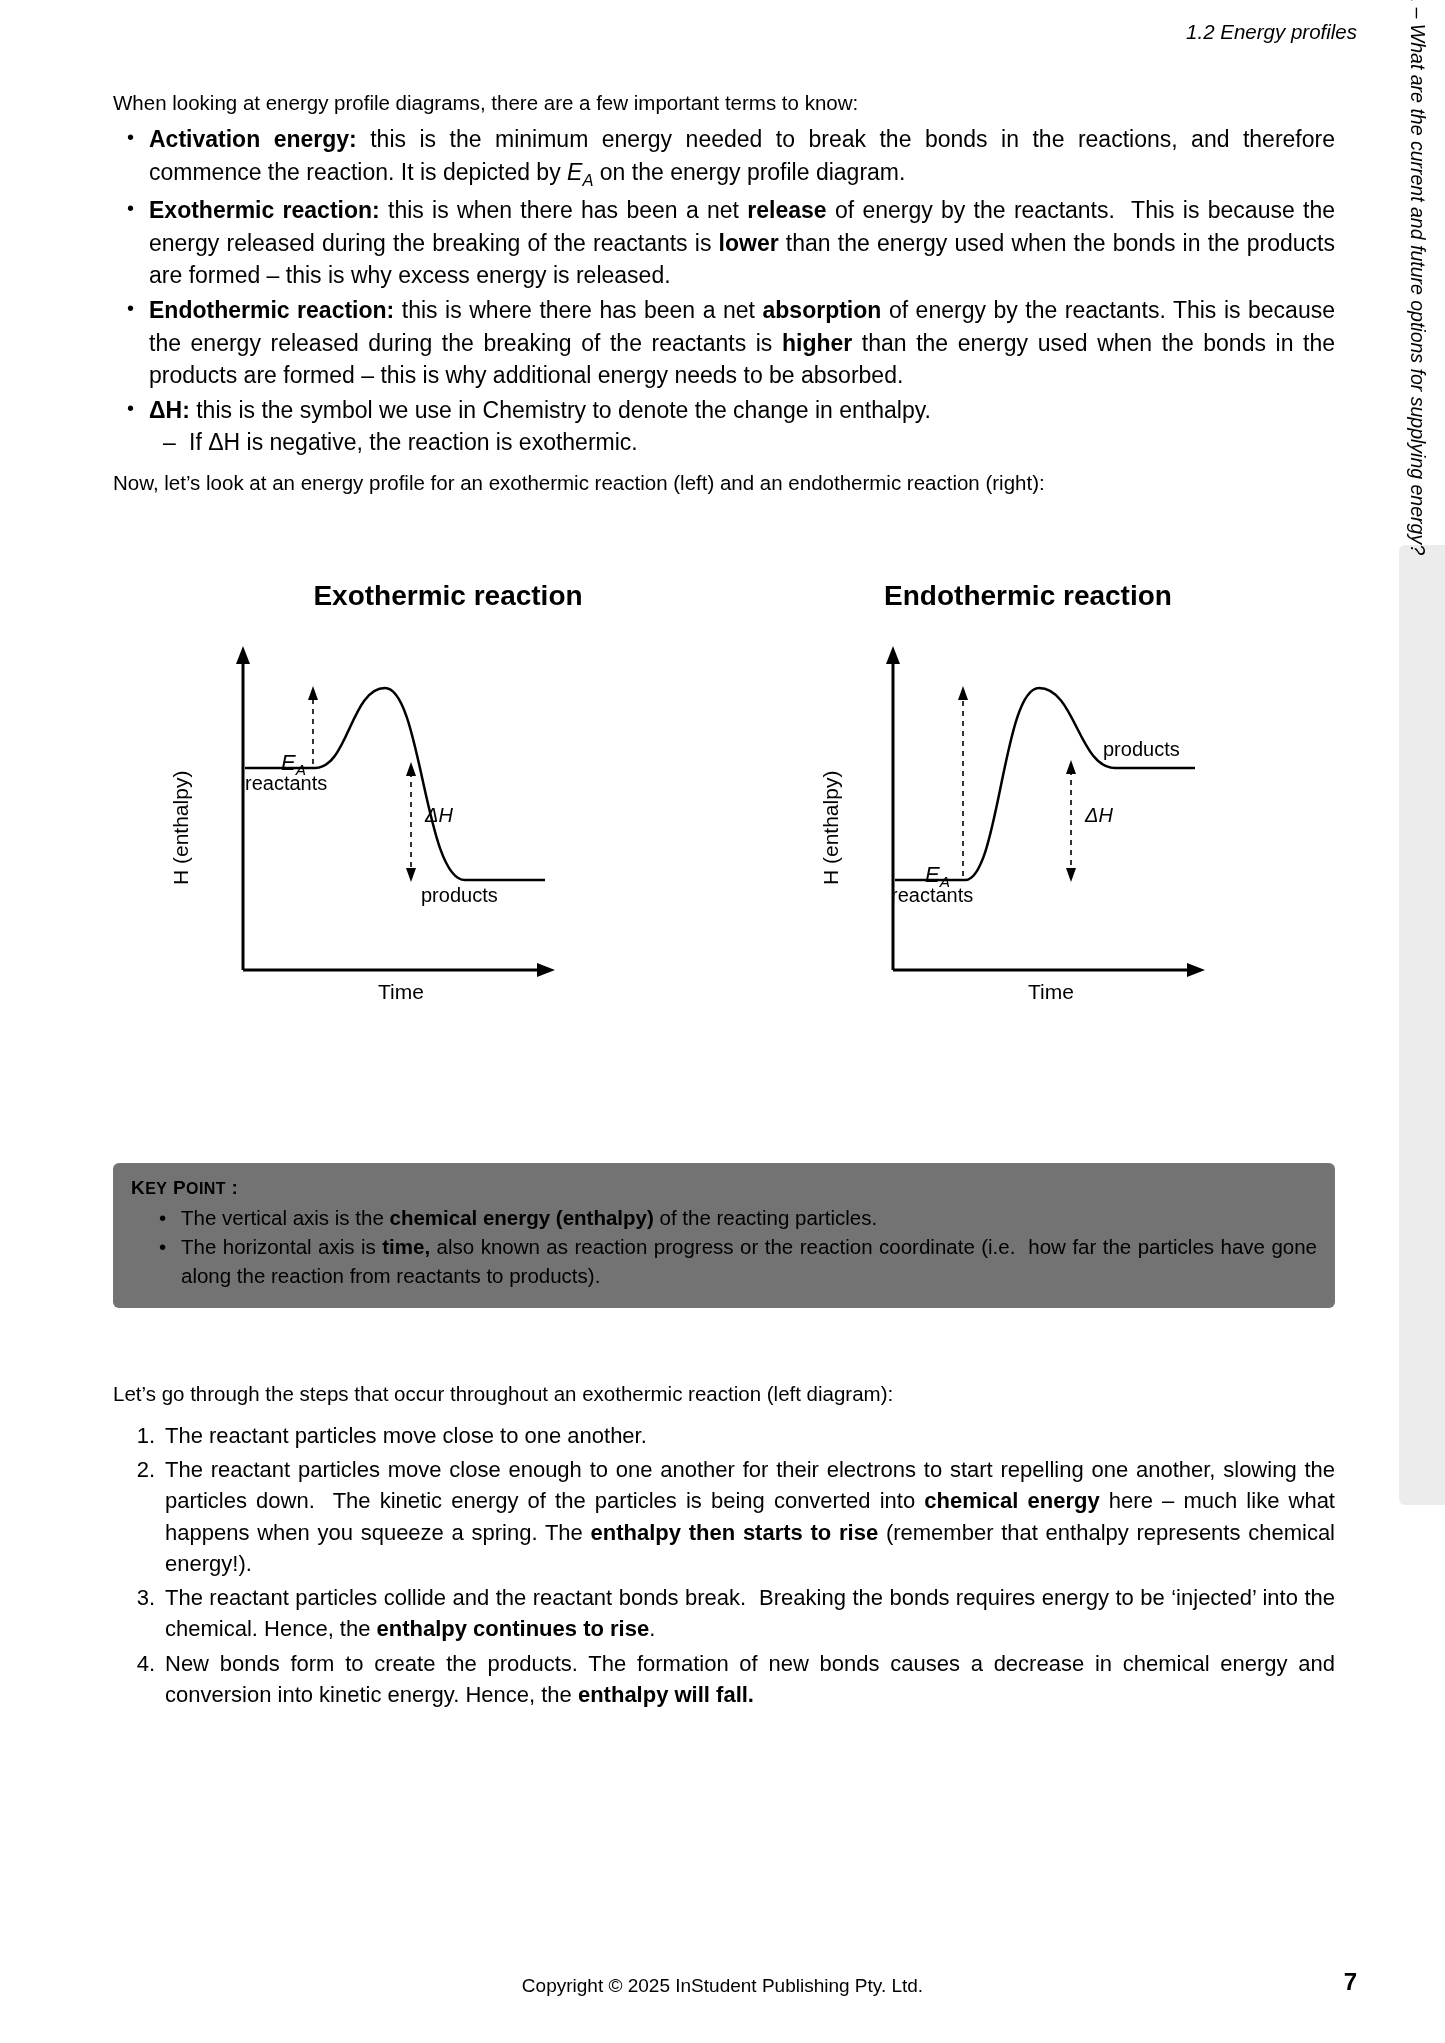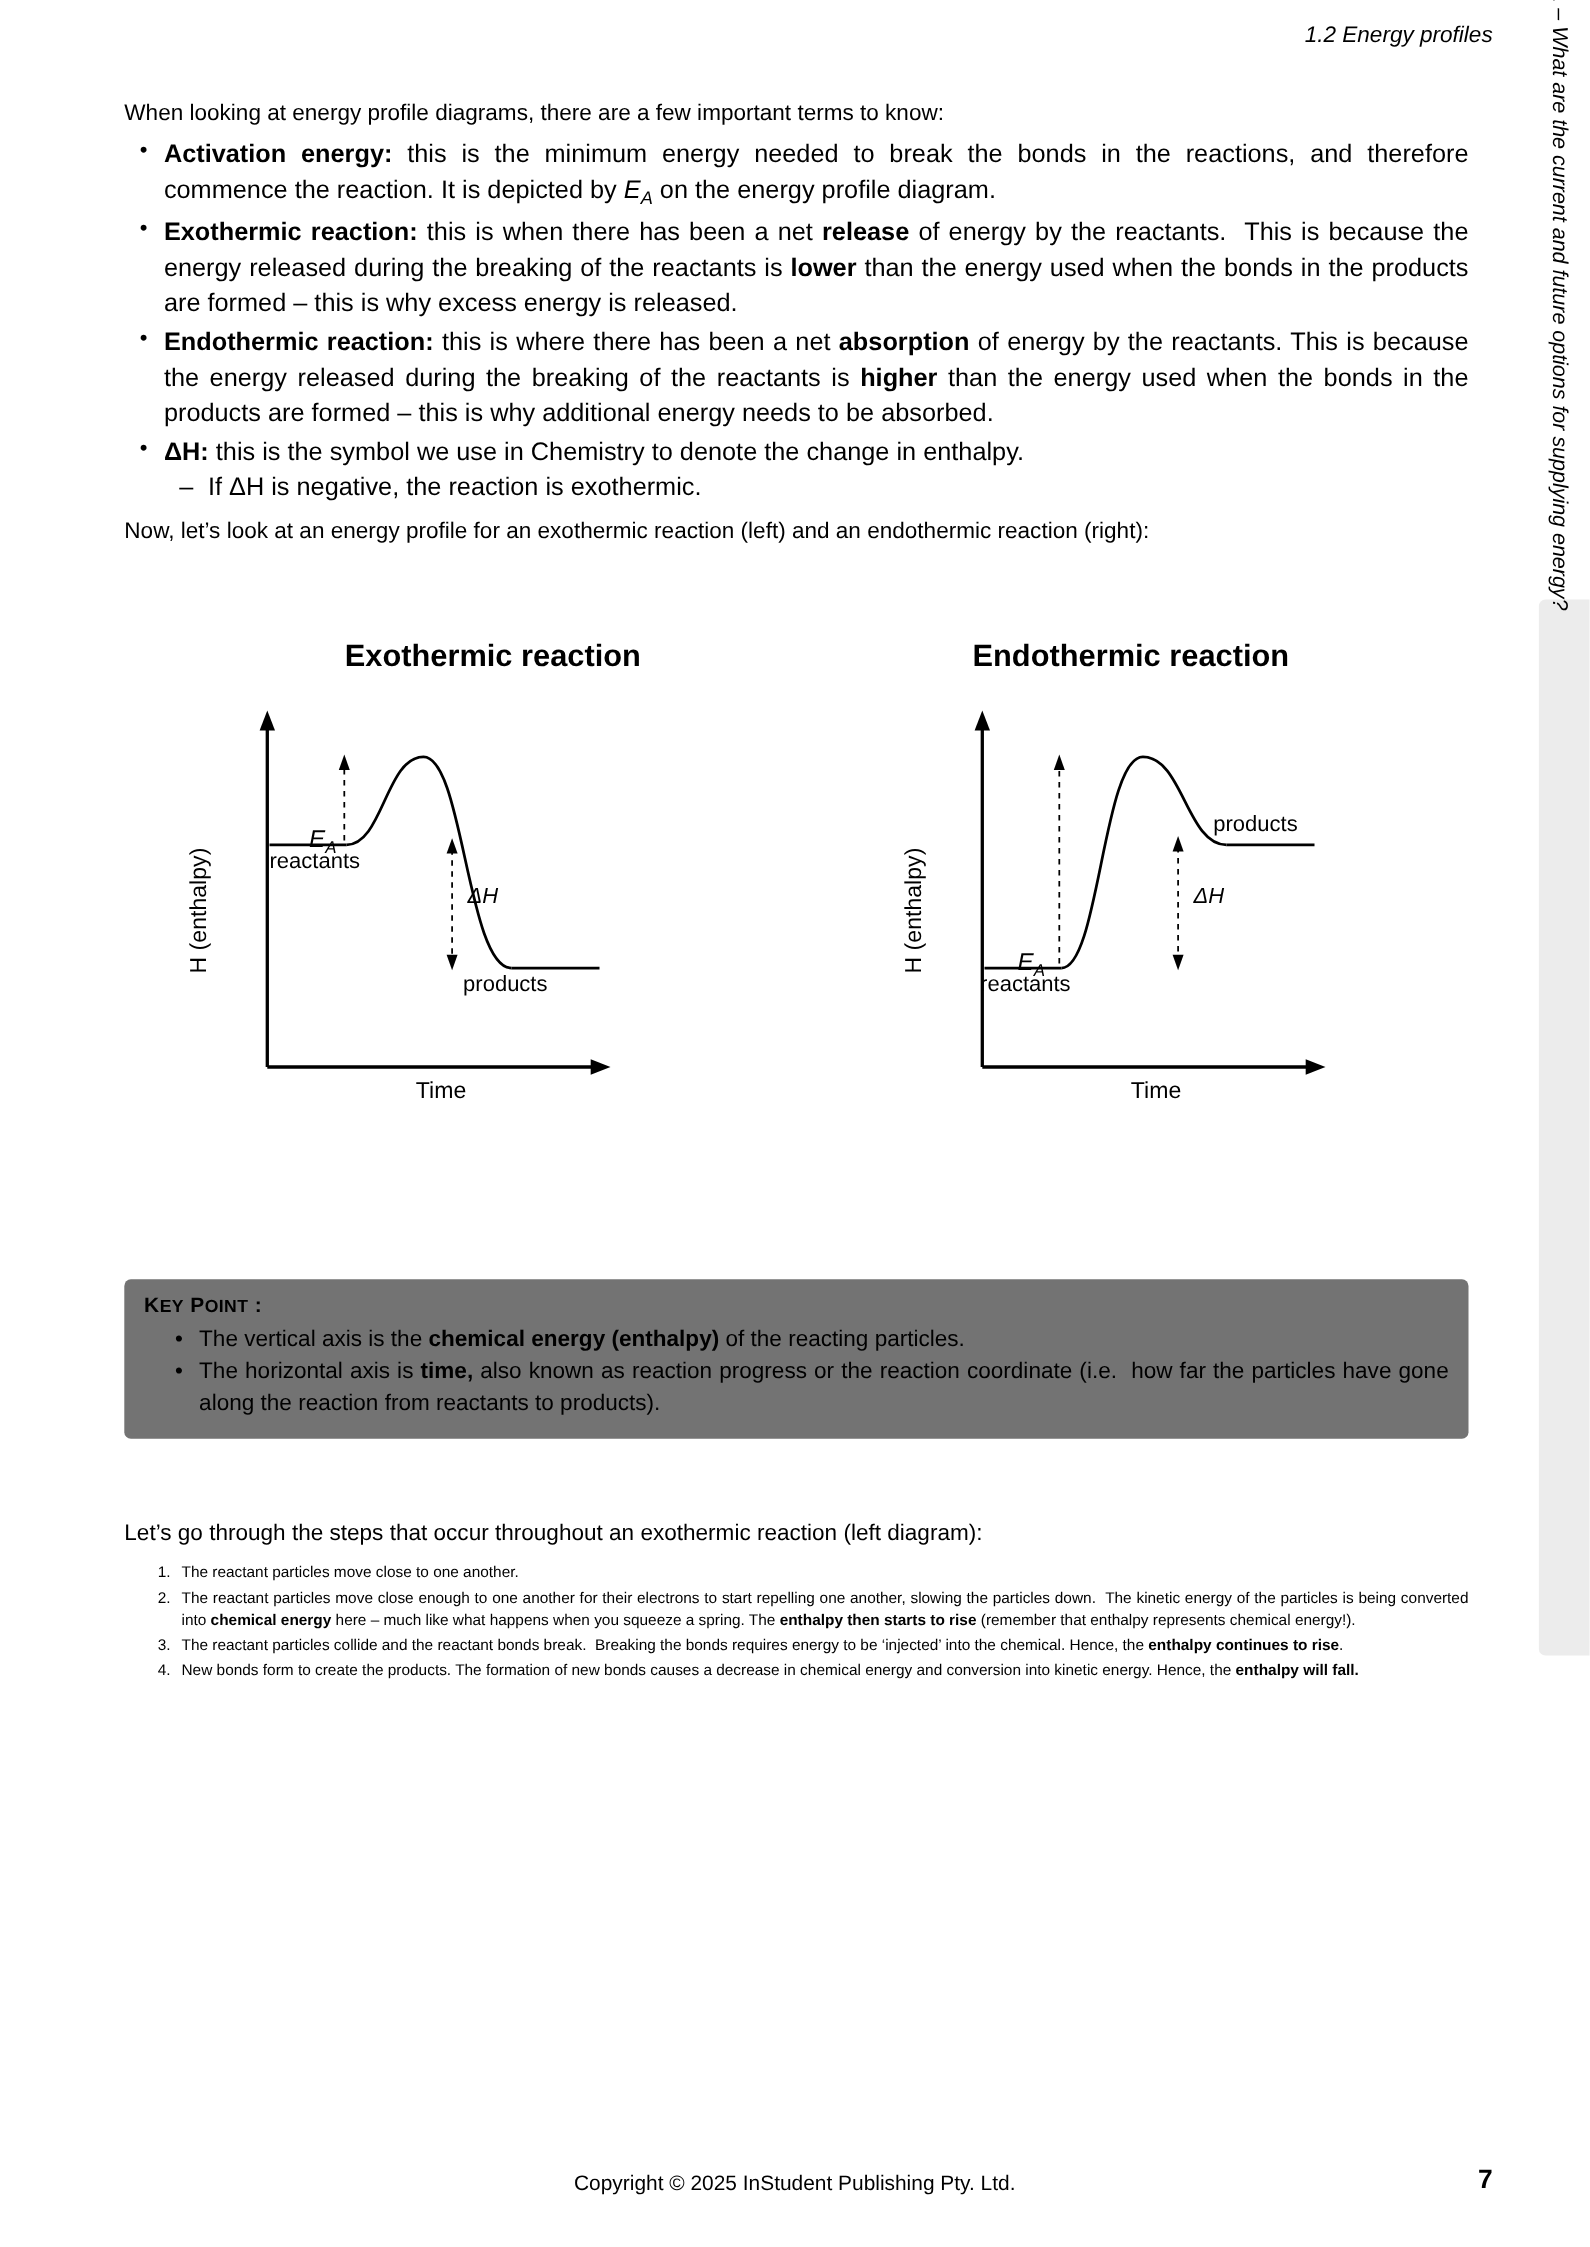--- a/index.html
+++ b/index.html
@@ -189,21 +189,21 @@
     top: 1420px;
     width: 1222px;
     margin: 0;
     padding: 0;
     list-style: none;
     counter-reset: stepc;
   }
   ol.steps > li {
     position: relative;
     padding-left: 52px;
-    font-size: 14px;
+    font-size: 22px;
     line-height: 1.42;
     text-align: justify;
     margin-bottom: 3px;
   }
   ol.steps > li:before {
     counter-increment: stepc;
     content: counter(stepc) ".";
     position: absolute;
     left: 12px;
     top: 0;

